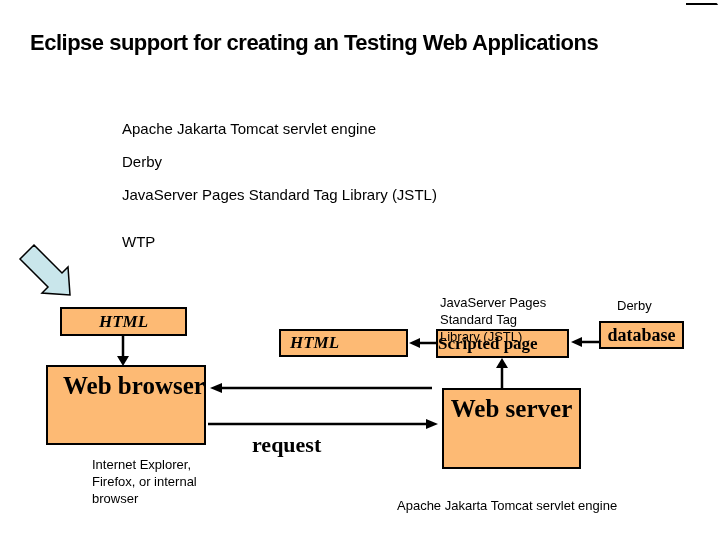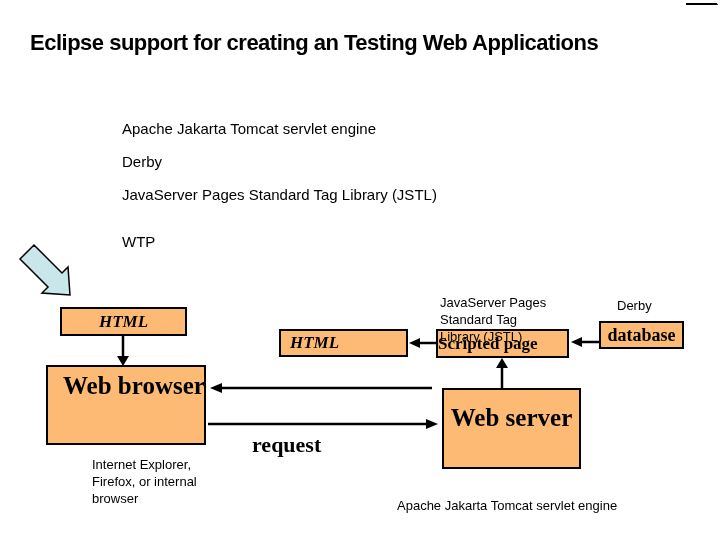--- a/index.html
+++ b/index.html
@@ -20,21 +20,21 @@
   .box {
     position:absolute; background:#fdba74; border:2px solid #000000;
     box-sizing:border-box; font-family:"Liberation Serif", serif;
     font-weight:bold; white-space:nowrap; overflow:hidden;
   }
   .box-html-top  { left:60px;  top:307px; width:127px; height:29px; font-size:17px; font-style:italic; text-align:center; line-height:25px; }
   .box-browser   { left:46px;  top:365px; width:160px; height:80px; font-size:25px; padding:5px 0 0 15px; }
   .box-html-mid  { left:279px; top:329px; width:129px; height:28px; font-size:17px; font-style:italic; padding-left:9px; line-height:24px; }
   .box-scripted  { left:436px; top:329px; width:133px; height:29px; font-size:17px; line-height:25px; }
   .box-database  { left:599px; top:321px; width:85px;  height:28px; font-size:18px; text-align:center; line-height:24px; }
-  .box-server    { left:442px; top:388px; width:139px; height:81px; font-size:25px; text-align:center; padding-top:14px; }
+  .box-server    { left:442px; top:388px; width:139px; height:81px; font-size:25px; text-align:center; padding-top:5px; }
   .jstl-caption    { left:440px; top:268px;margin-top:26px; }
   .derby-caption   { left:617px; top:297px; }
   .browser-caption { left:60px;  top:456px;margin-left:32px; }
   .tomcat-caption  { left:397px; top:497px; white-space:nowrap; }
   .request-label {
     left:252px; top:432px; font-family:"Liberation Serif", serif;
     font-weight:bold; font-size:22px; white-space:nowrap;
   }
 </style>
 </head>

